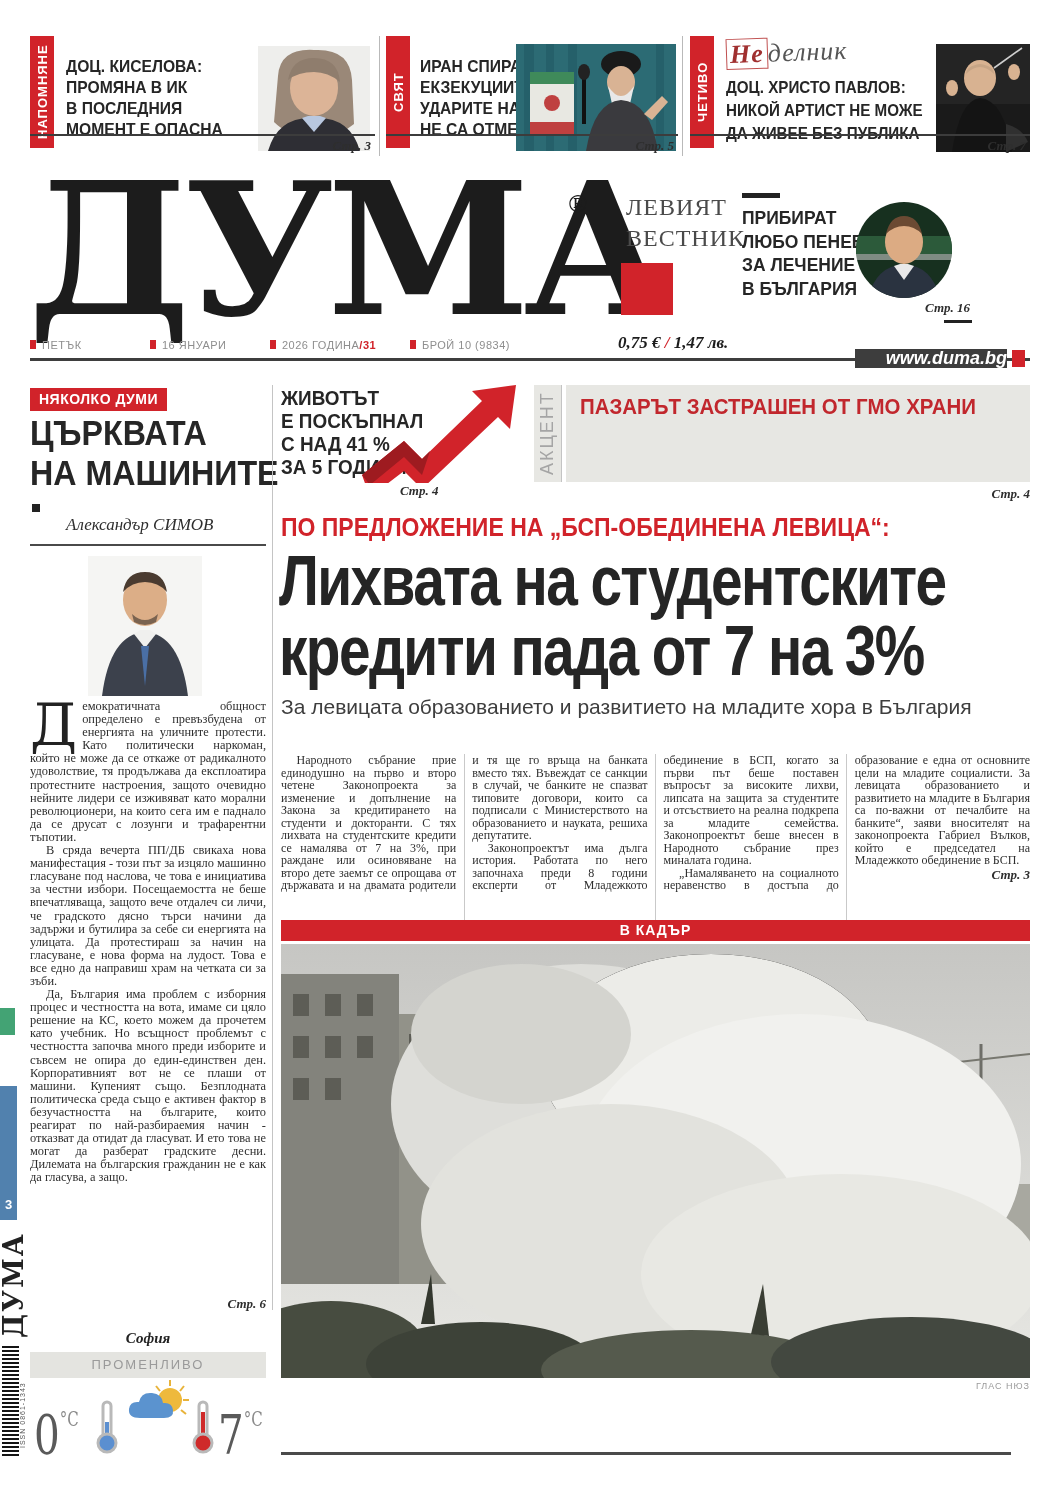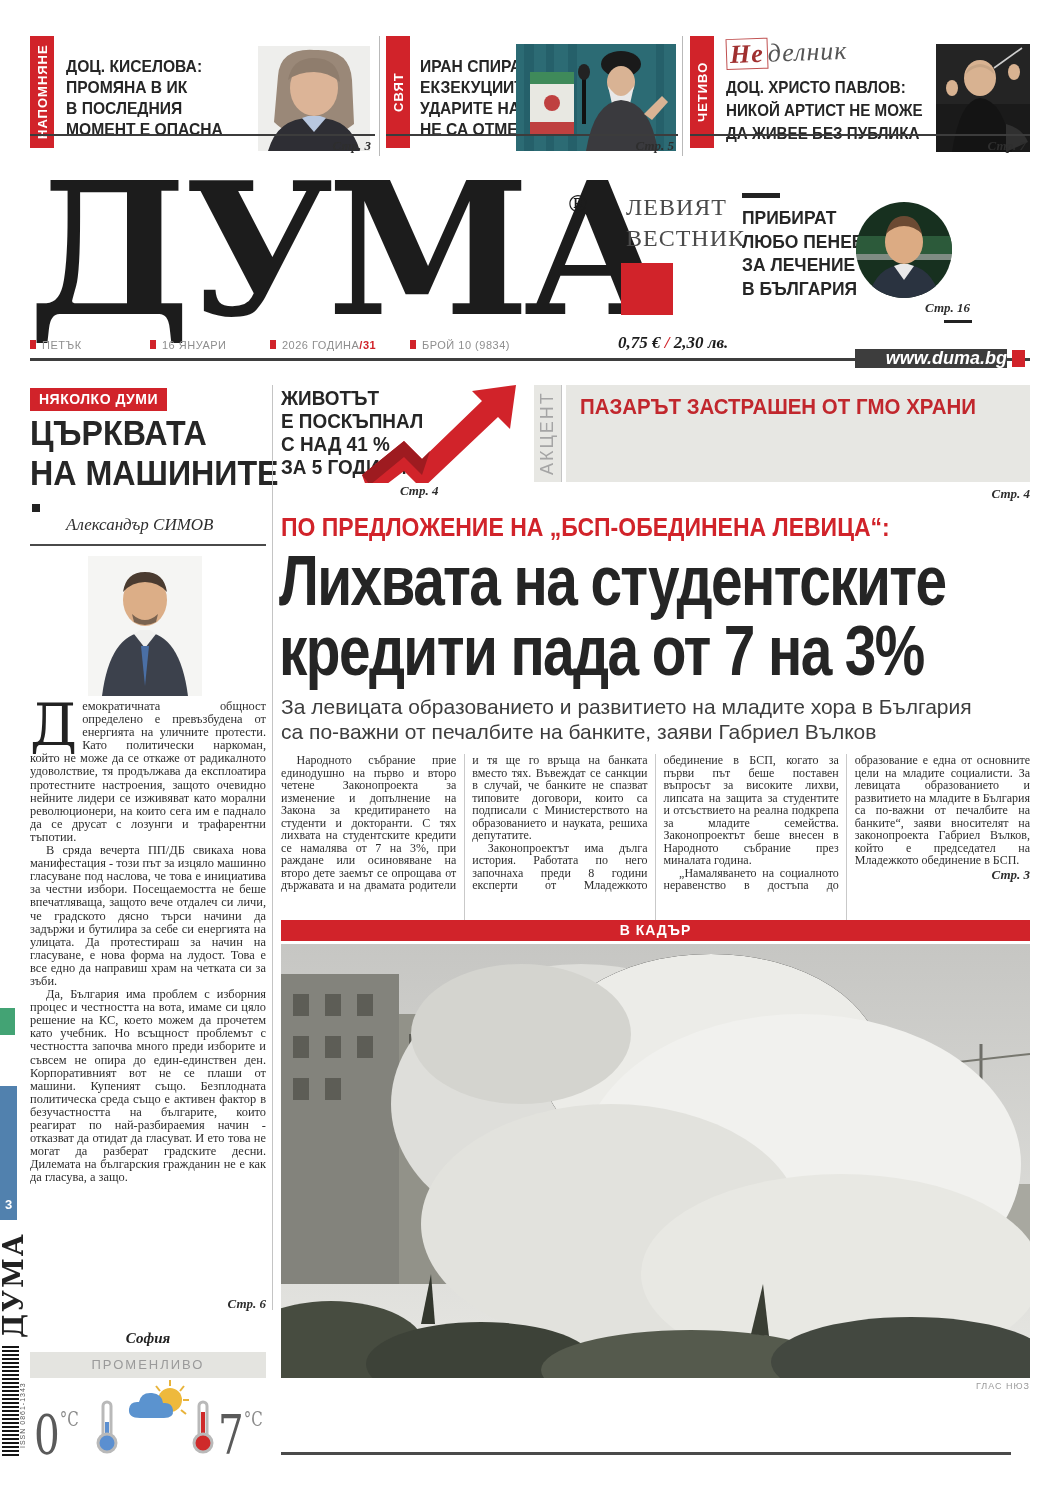--- a/index.html
+++ b/index.html
@@ -253,21 +253,21 @@
     </svg>
   </div>
   <div class="abs pageref" style="left:900px; top:300px; width:70px; text-align:right;">Стр. 16</div>
   <div class="abs dash" style="left:944px; top:320px; width:28px; height:3px;"></div>
 
   <div class="dl-item" style="left:30px;"><span class="dl-sq"></span><span>ПЕТЪК</span></div>
   <div class="dl-item" style="left:150px;"><span class="dl-sq"></span><span>16 ЯНУАРИ</span></div>
   <div class="dl-item" style="left:270px;"><span class="dl-sq"></span><span>2026 ГОДИНА</span><span class="red" style="font-weight:bold;">/31</span></div>
   <div class="dl-item" style="left:410px;"><span class="dl-sq"></span><span>БРОЙ 10 (9834)</span></div>
   <div class="abs price" style="left:618px; top:333px;">
-    <span>0,75 €</span> <span class="red">/</span> <span>2,30 лв.</span>
+    <span>0,75 €</span> <span class="red">/</span> <span>1,47 лв.</span>
   </div>
   <div class="toprule"></div>
   <div class="webbox">www.duma.bg</div>
   <div class="abs redsquare" style="left:1012px; top:350px; width:13px; height:17px;"></div>
 
   <div class="op-label">НЯКОЛКО ДУМИ</div>
   <div class="op-title">
     <div>ЦЪРКВАТА</div>
     <div>НА МАШИНИТЕ</div>
   </div>
@@ -348,21 +348,20 @@
   </div>
   <div class="accent-pageref pageref">Стр. 4</div>
 
   <div class="kicker">ПО ПРЕДЛОЖЕНИЕ НА „БСП-ОБЕДИНЕНА ЛЕВИЦА“:</div>
   <div class="headline">
     <div>Лихвата на студентските</div>
     <div>кредити пада от 7 на 3%</div>
   </div>
   <div class="subhead">
     <div>За левицата образованието и развитието на младите хора в България</div>
-    <div>са по-важни от печалбите на банките, заяви Габриел Вълков</div>
   </div>
   <div class="main-article">
     <p class="first">Народното събрание прие единодушно на първо и второ четене Законопроекта за изменение и допълнение на Закона за кредитирането на студенти и докторанти. С тях лихвата на студентските кредити се намалява от 7 на 3%, при раждане или осиновяване на второ дете заемът се опрощава от държавата и на двамата родители и тя ще го връща на банката вместо тях. Въвеждат се санкции в случай, че банките не спазват типовите договори, които са подписали с Министерството на образованието и науката, решиха депутатите.</p>
     <p>Законопроектът има дълга история. Работата по него започнаха преди 8 години експерти от Младежкото обединение в БСП, когато за първи път беше поставен въпросът за високите лихви, липсата на защита за студентите и отсъствието на реална подкрепа за младите семейства. Законопроектът беше внесен в Народното събрание през миналата година.</p>
     <p>„Намаляването на социалното неравенство в достъпа до образование е една от основните цели на младите социалисти. За левицата образованието и развитието на младите в България са по-важни от печалбите на банките“, заяви вносителят на законопроекта Габриел Вълков, който е председател на Младежкото обединение в БСП.</p>
     <span class="ma-pageref pageref">Стр. 3</span>
   </div>
 
   <div class="photo-bar">В КАДЪР</div>
   <div class="main-photo">

